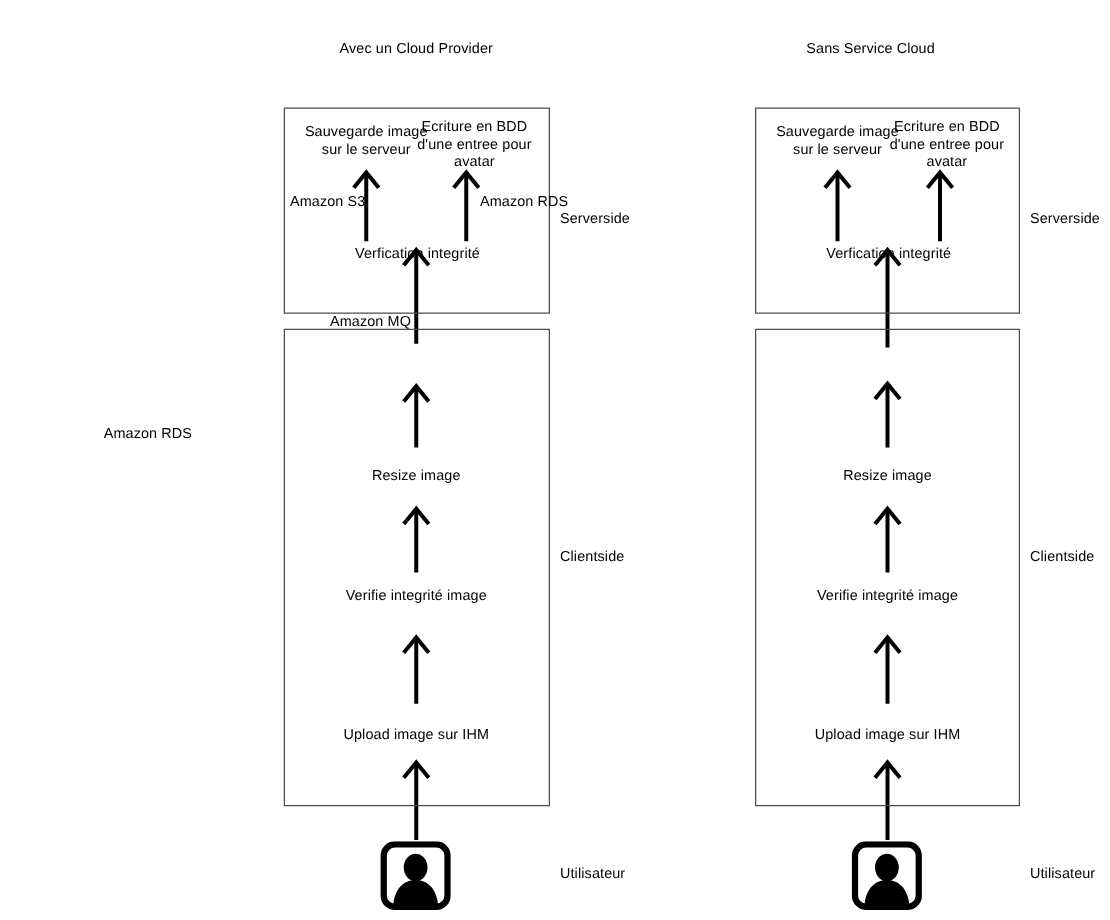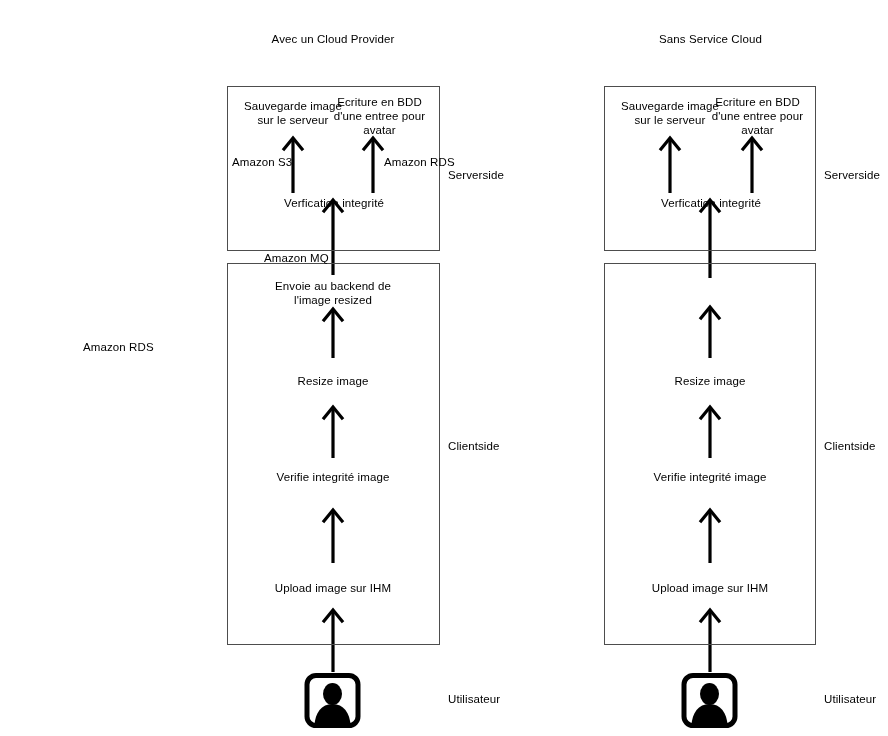--- a/index.html
+++ b/index.html
@@ -138,43 +138,41 @@
   <div class="lbl" style="left:327px; top:95px; width:105px;">Ecriture en BDD
 d'une entree pour
 avatar</div>
   <div class="lbl" style="left:264px; top:196px; width:140px;">Verfication integrité</div>
 
   <div class="lbl left-al" style="left:232px; top:155px;">Amazon S3</div>
   <div class="lbl left-al" style="left:384px; top:155px;">Amazon RDS</div>
 
   <div class="lbl left-al" style="left:264px; top:251px;">Amazon MQ</div>
 
-  <div class="lbl" style="left:258px; top:279px; width:150px;">Envoie au backend de
-l'image resized</div>
   <div class="lbl" style="left:273px; top:374px; width:120px;">Resize image</div>
   <div class="lbl" style="left:263px; top:470px; width:140px;">Verifie integrité image</div>
   <div class="lbl" style="left:263px; top:581px; width:140px;">Upload image sur IHM</div>
 
   <div class="lbl left-al" style="left:448px; top:168px;">Serverside</div>
   <div class="lbl left-al" style="left:448px; top:439px;">Clientside</div>
   <div class="lbl left-al" style="left:448px; top:692px;">Utilisateur</div>
 
   <div class="avatar" style="left:304px; top:673px; width:57px; height:55px;">
     <svg width="57" height="55" viewBox="0 0 57 55">
       <rect x="3" y="2.5" width="51" height="50" rx="9" ry="9" fill="#fff" stroke="#000" stroke-width="5"></rect>
       <g fill="#000">
         <ellipse cx="28.5" cy="21" rx="9.5" ry="11"></ellipse>
         <path d="M28.5 31 C17.5 31 11 40 10.5 52.5 L46.5 52.5 C46 40 39.5 31 28.5 31 Z"></path>
       </g>
     </svg>
   </div>
 
   <div class="lbl left-al" style="left:83px; top:340px;">Amazon RDS</div>
 
-  <div class="lbl col-title" style="left:638px; top:32px; width:145px;">Sans Service Cloud</div>
+  <div class="lbl col-title" style="left:624px; top:32px; width:145px;">Sans Service Cloud</div>
 
   <div class="box" style="left:604px; top:86px; width:212px; height:165px;"></div>
 
   <div class="box" style="left:604px; top:263px; width:212px; height:382px;"></div>
 
   <div class="lbl" style="left:610px; top:99px; width:120px;">Sauvegarde image
 sur le serveur</div>
   <div class="lbl" style="left:705px; top:95px; width:105px;">Ecriture en BDD
 d'une entree pour
 avatar</div>

